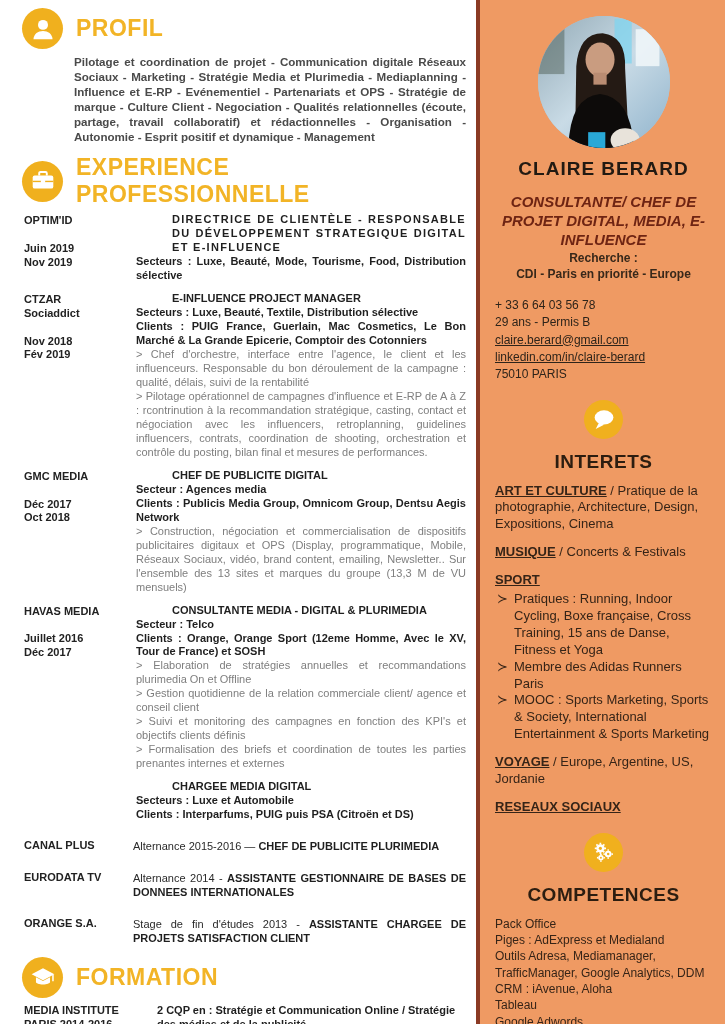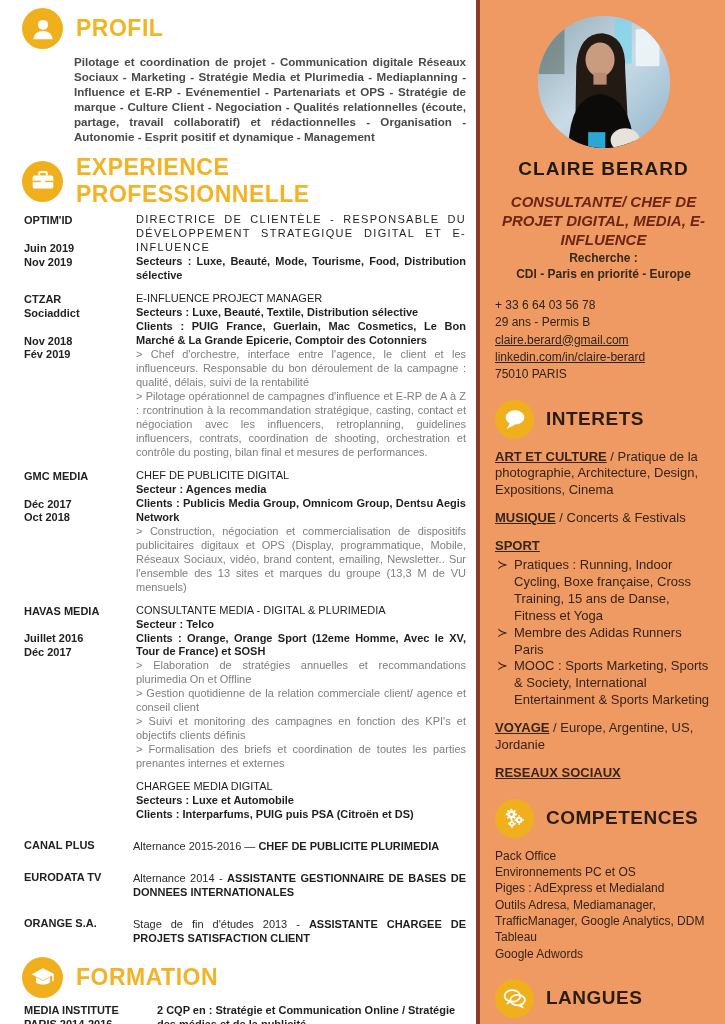--- a/index.html
+++ b/index.html
@@ -28,21 +28,21 @@
   }
   .profil-text {
     margin:2px 0 10px 54px;
     font-size:11.6px; font-weight:bold; color:#4a4a4a;
     text-align:justify; line-height:1.3;
   }
   .entry { display:flex; gap:12px; margin:0 0 9px 4px; }
   .e-left { width:100px; flex:none; font-size:11px; font-weight:bold; color:#222; line-height:1.25; padding-top:1px; }
   .e-dates { margin-top:14px; }
   .e-right { flex:1; font-size:11px; line-height:1.27; min-width:0; }
-  .e-title { font-weight:normal; color:#1f1f1f; text-align:justify; }
+  .e-title { font-weight:bold; color:#1f1f1f; text-align:justify;margin-left:36px; }
   .e-title.ls { letter-spacing:1.3px; }
   .e-bold { font-weight:bold; color:#1f1f1f; text-align:justify; }
   .e-detail { color:#7e7e7e; text-align:justify; }
   .early-row { display:flex; gap:9px; margin:16px 0 11px 4px; align-items:flex-start; }
   .early-right { flex:1; font-size:11px; line-height:1.27; color:#2a2a2a; text-align:justify; padding-top:2px;}
   .early-right strong { color:#1f1f1f; }
   .f-item { display:flex; gap:21px; margin:0 0 11px 4px; }
   .f-left { width:112px; flex:none; font-size:11px; font-weight:bold; color:#222; line-height:1.3; }
   .f-right { flex:1; font-size:11px; font-weight:bold; color:#1f1f1f; line-height:1.3; }
   
@@ -52,21 +52,21 @@
     border-left:4px solid #8B3A24;
     padding:12px 13px 0 15px;
     color:#362417;
   }
   .photo-wrap { width:132px; height:132px; border-radius:50%; overflow:hidden; margin:4px auto 10px; background:#a9c3d4; }
   .s-name { text-align:center; font-size:19px; font-weight:bold; color:#221a12; letter-spacing:1px; margin-bottom:13px; }
   .s-title { text-align:center; font-size:15px; font-weight:bold; color:#6E2413; line-height:1.25;font-style:italic; }
   .s-recherche { text-align:center; font-size:12px; font-weight:bold; color:#38281a; line-height:1.3; margin-top:2px; }
   .s-contact { margin-top:15px; font-size:12px; line-height:1.42; color:#2e241a; }
   .s-contact a { color:#2e241a; text-decoration:underline; }
-  .s-head { display:flex; align-items:center; gap:12px; margin:17px 0 10px; }
+  .s-head { display:flex; align-items:center; gap:12px; margin:17px 0 10px;flex-direction:column; }
   .s-head .icon-circle { width:39px; height:39px; }
   .s-sec-title { font-size:19px; font-weight:bold; color:#2c1d10; letter-spacing:0.5px; }
   .int-item { font-size:13px; line-height:1.3; margin-bottom:11px; }
   .int-label { font-weight:bold; text-decoration:underline; }
   .bullets { margin-top:2px; }
   .bullet-row { display:flex; gap:5px; margin-left:2px; }
   .bullet-char { flex:none; width:12px; }
   .comp-line { font-size:12px; line-height:1.36; }
 </style>
 </head>
@@ -327,23 +327,23 @@
         <circle cx="9" cy="8" r="1.5" fill="#F0B01E"></circle>
         <circle cx="16.5" cy="13.5" r="1.2" fill="#F0B01E"></circle>
         <circle cx="9.5" cy="17" r="0.9" fill="#F0B01E"></circle>
       </svg>
     </span>
     <span class="s-sec-title">COMPETENCES</span>
   </div>
 
   <div>
     <div class="comp-line">Pack Office</div>
-    <div class="comp-line">Environnements PC et OS</div>
     <div class="comp-line">Piges : AdExpress et Medialand</div>
     <div class="comp-line">Outils Adresa, Mediamanager, TrafficManager, Google Analytics, DDM</div>
+    <div class="comp-line">CRM : iAvenue, Aloha</div>
     <div class="comp-line">Tableau</div>
     <div class="comp-line">Google Adwords</div>
   </div>
 
   <div class="s-head">
     <span class="icon-circle">
       <svg viewBox="0 0 24 24" width="25" height="25">
         <ellipse cx="10" cy="9.5" rx="7.5" ry="5.5" fill="none" stroke="#fff" stroke-width="1.7"></ellipse>
         <path d="M6.5 13.5L4 18l5.5-2.7z" fill="#fff"></path>
         <ellipse cx="15" cy="13.5" rx="7" ry="5" fill="none" stroke="#fff" stroke-width="1.7"></ellipse>

